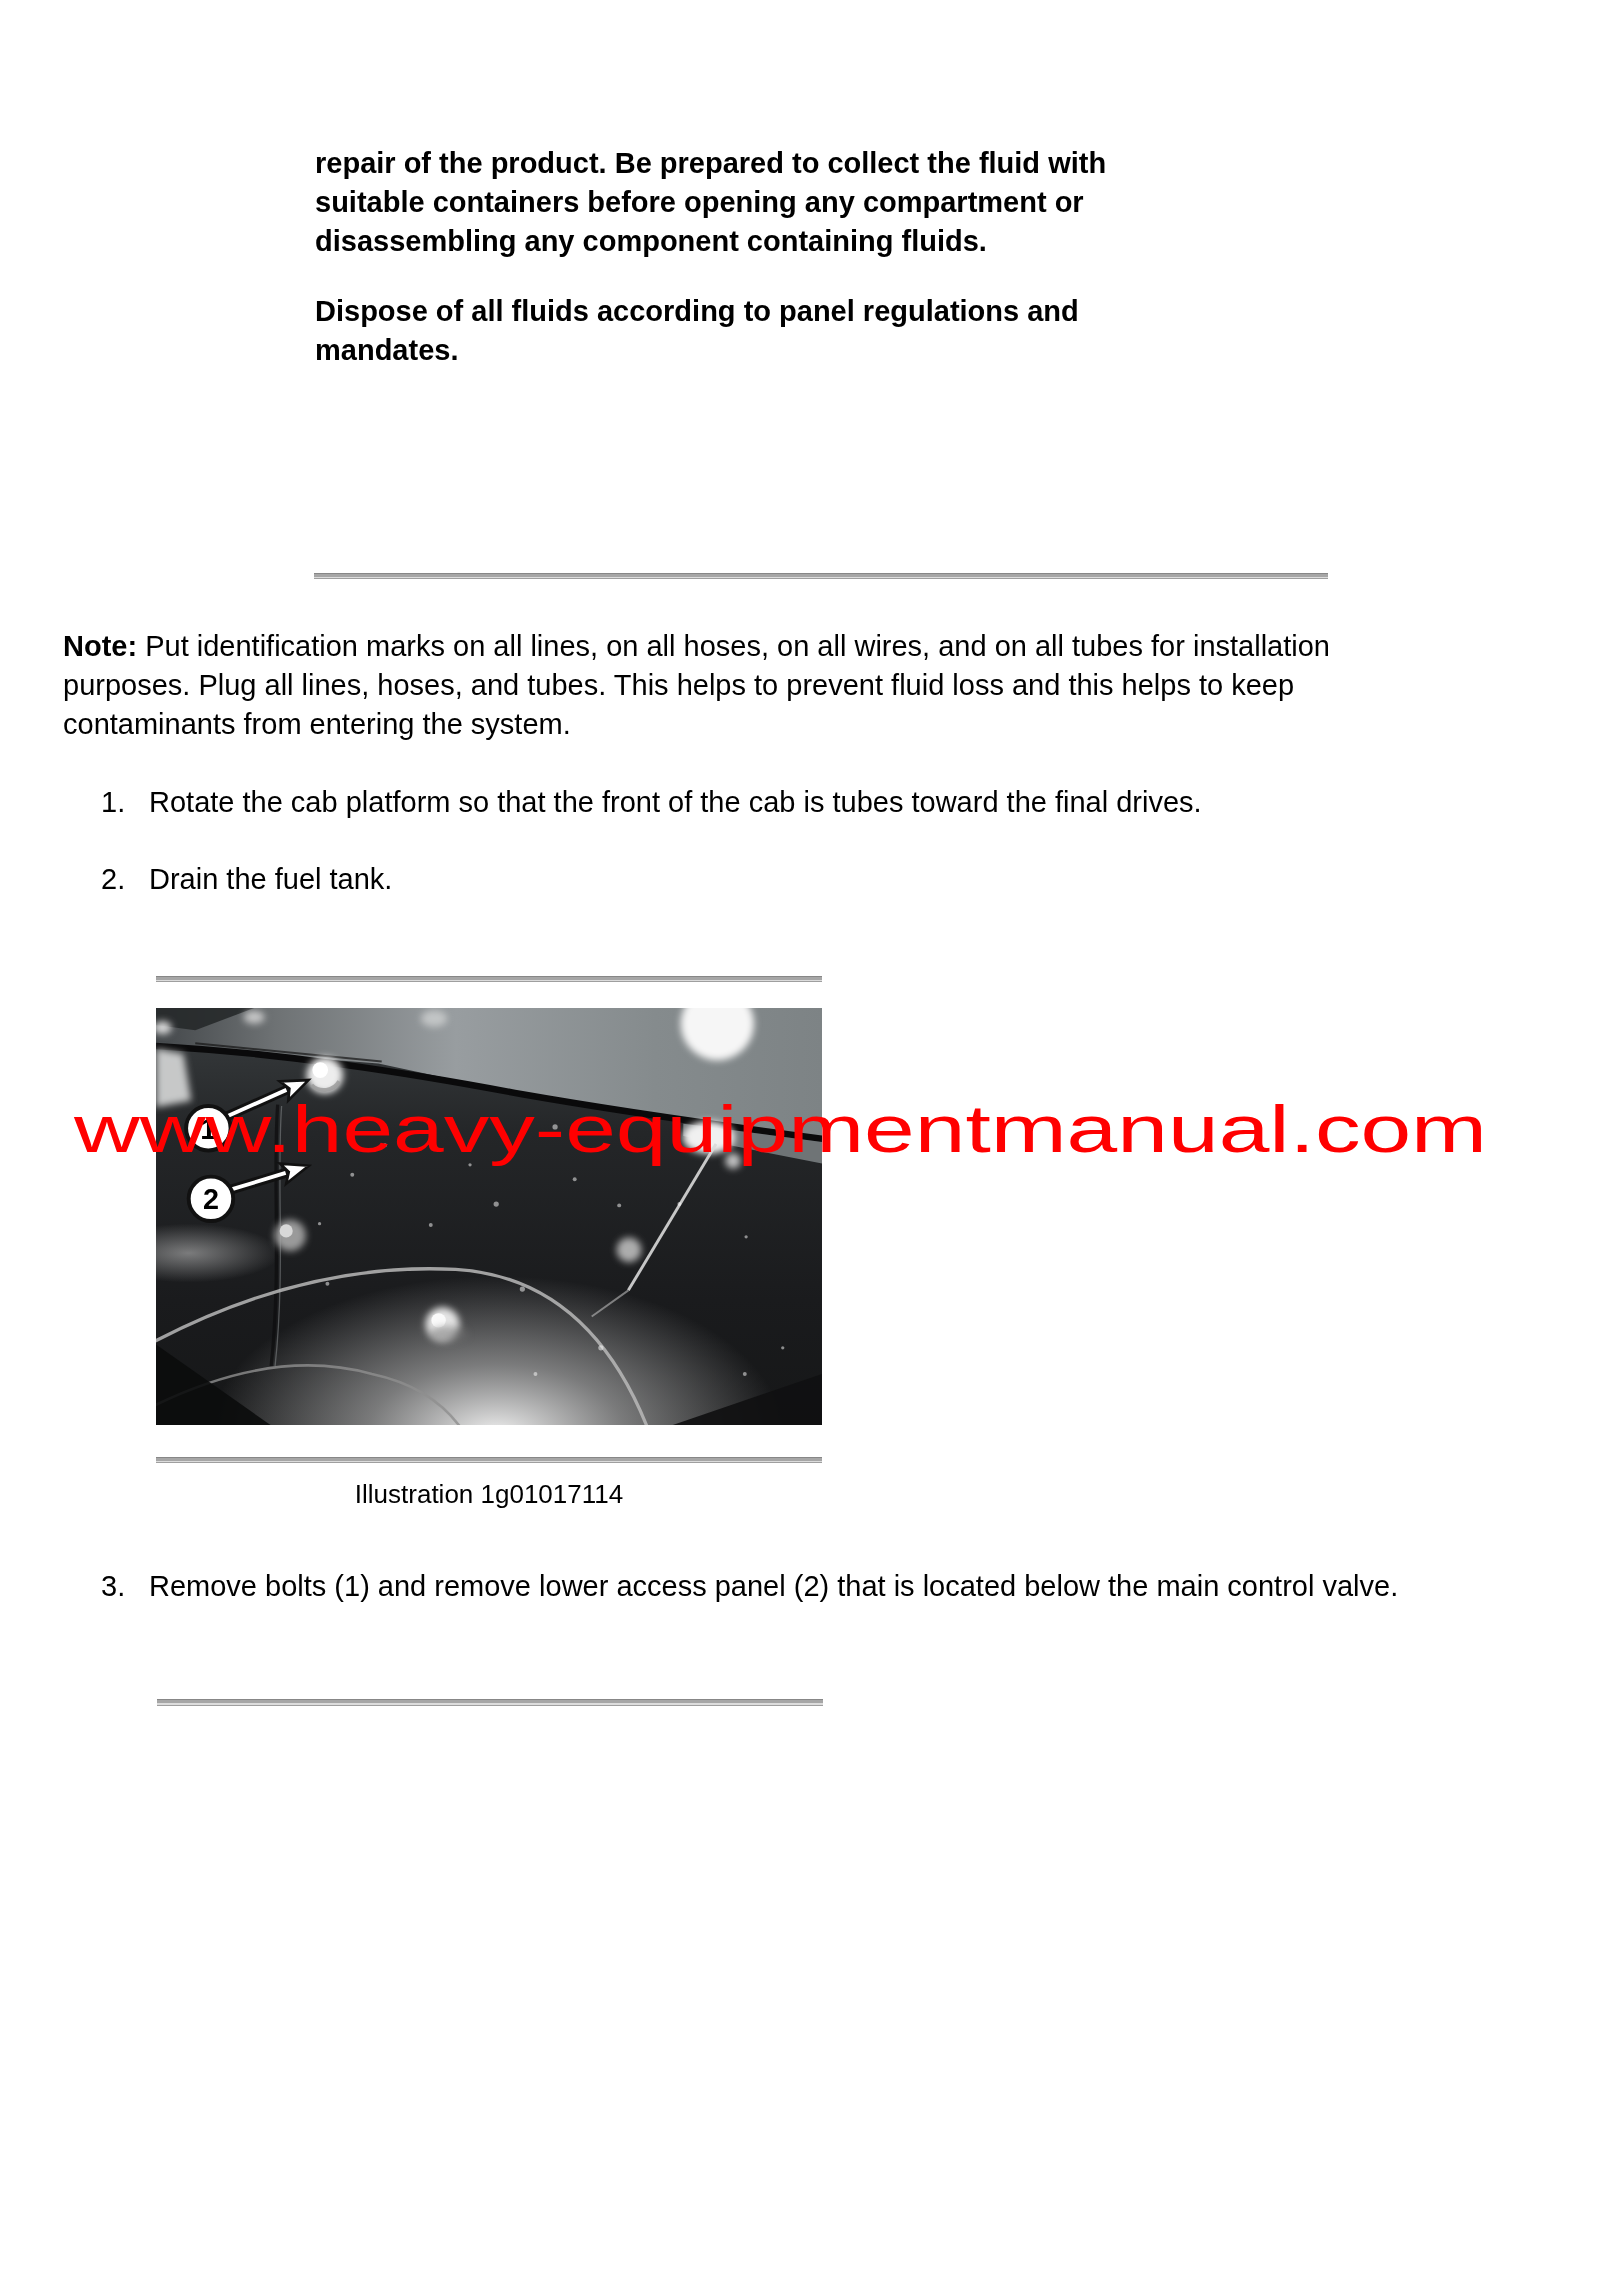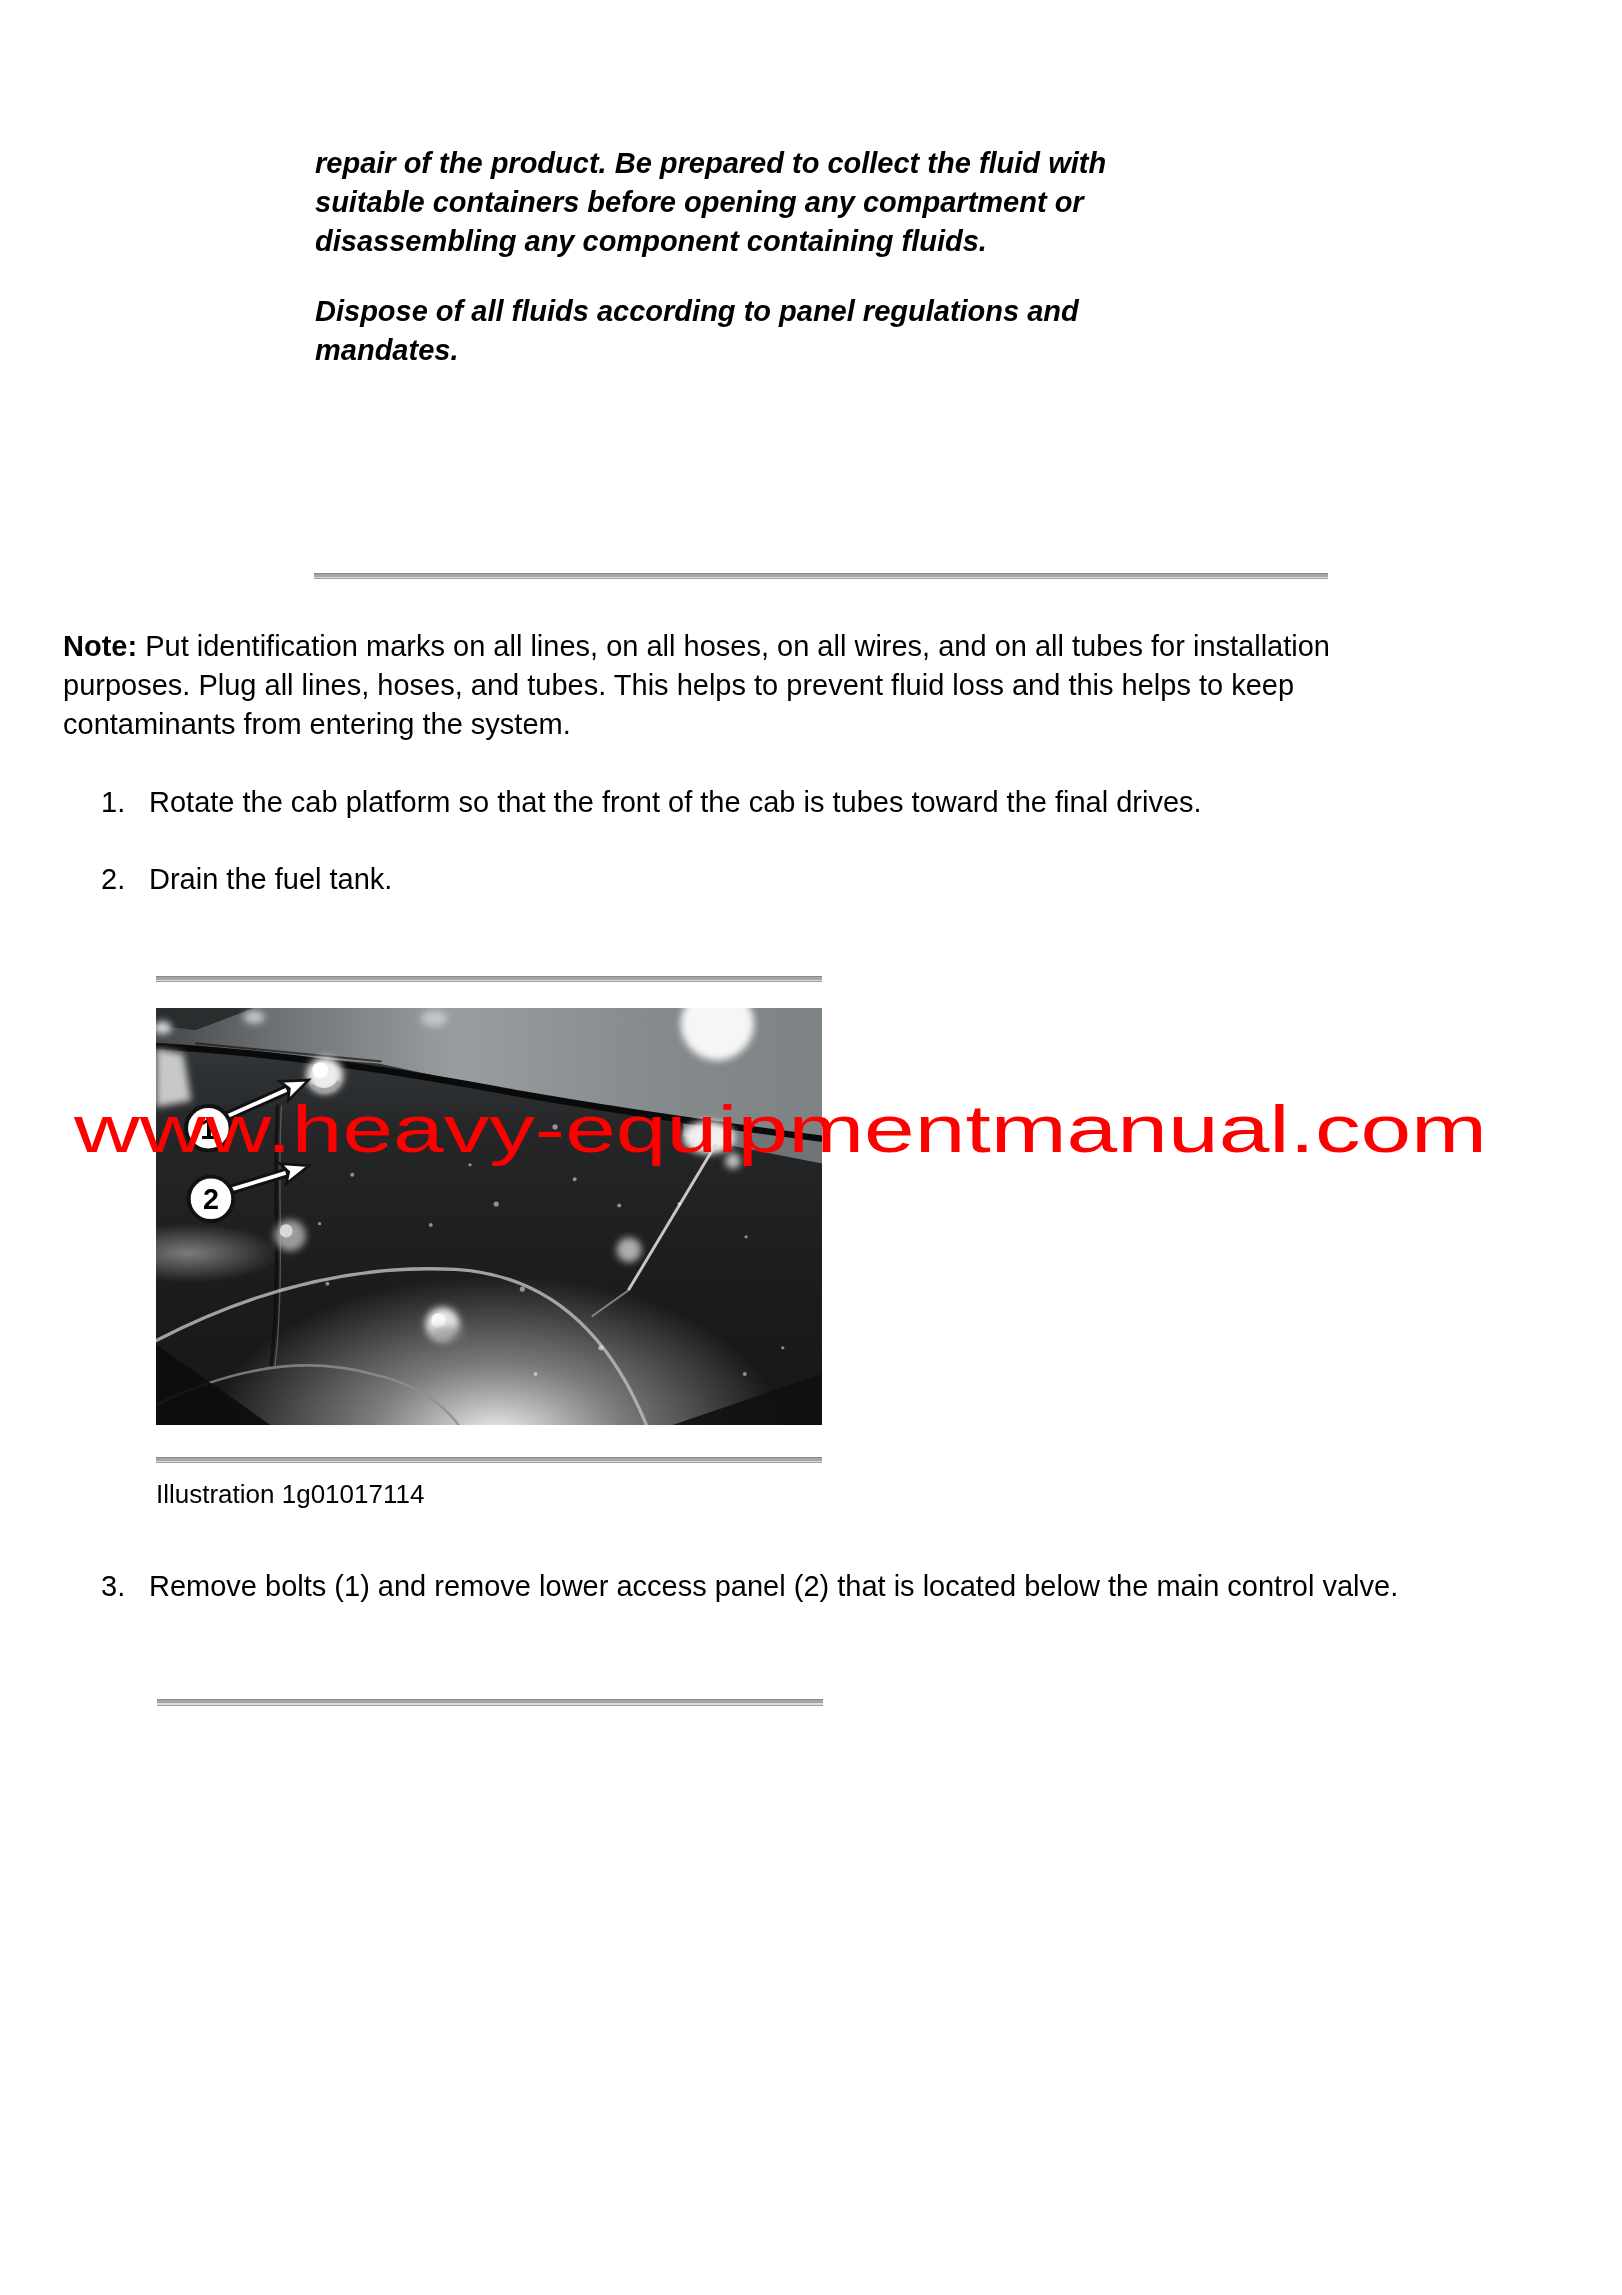--- a/index.html
+++ b/index.html
@@ -12,21 +12,20 @@
     font-family:"Liberation Sans", sans-serif;
     overflow:hidden;
   }
   .abs { position:absolute; }
   .bold-block p {
     font-weight:700;
     font-size:29px;
     line-height:39px;
     white-space:pre-line;
     margin:0 0 31px 0;
-    font-style:italic;
   }
   .note {
     font-size:29px;
     line-height:39px;
     white-space:pre-line;
   }
   .note b { font-weight:700;text-align:right; }
   .step {
     display:flex;
     font-size:29px;
@@ -36,21 +35,21 @@
   .step .num { width:48px; flex:none; }
   .rule {
     position:absolute;
     background:linear-gradient(to bottom,#878787 0 20%, #a6a6a6 20% 60%, #dcdcdc 60% 82%, #9f9f9f 82% 100%);
   }
   .photo-frame { position:absolute; z-index:1; }
   .photo-frame svg { display:block; width:100%; height:100%; }
   .caption-row {
     position:absolute;
     display:flex;
-    justify-content:flex-start;
+    justify-content:center;
     font-size:26px;
     line-height:31px;
   }
   .watermark {
     position:absolute;
     z-index:5;
     font-size:67px;
     line-height:1;
     white-space:nowrap;
     transform:scaleX(1.36);

